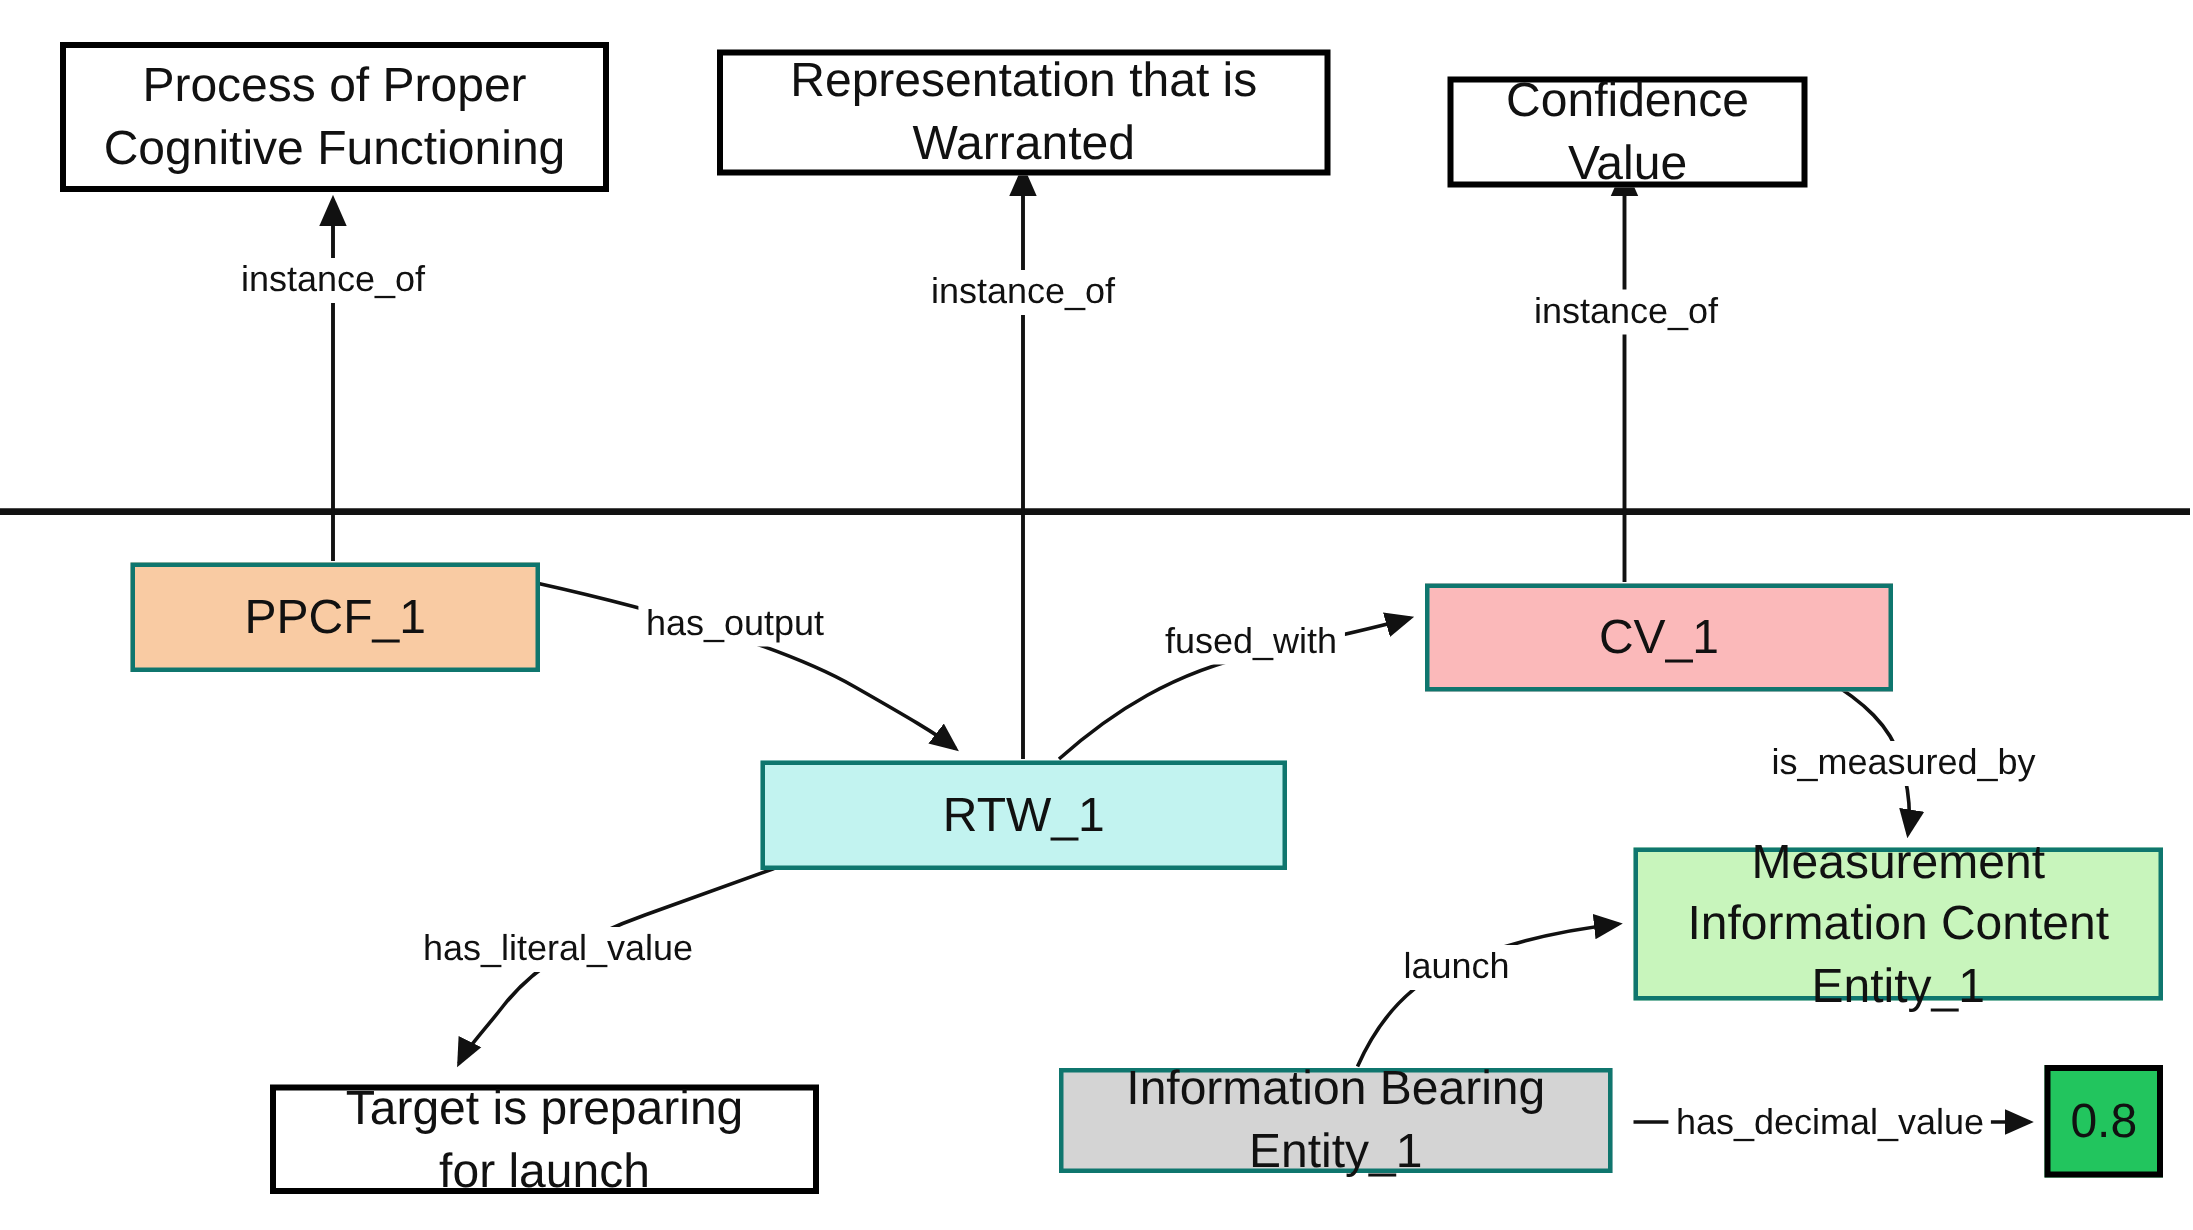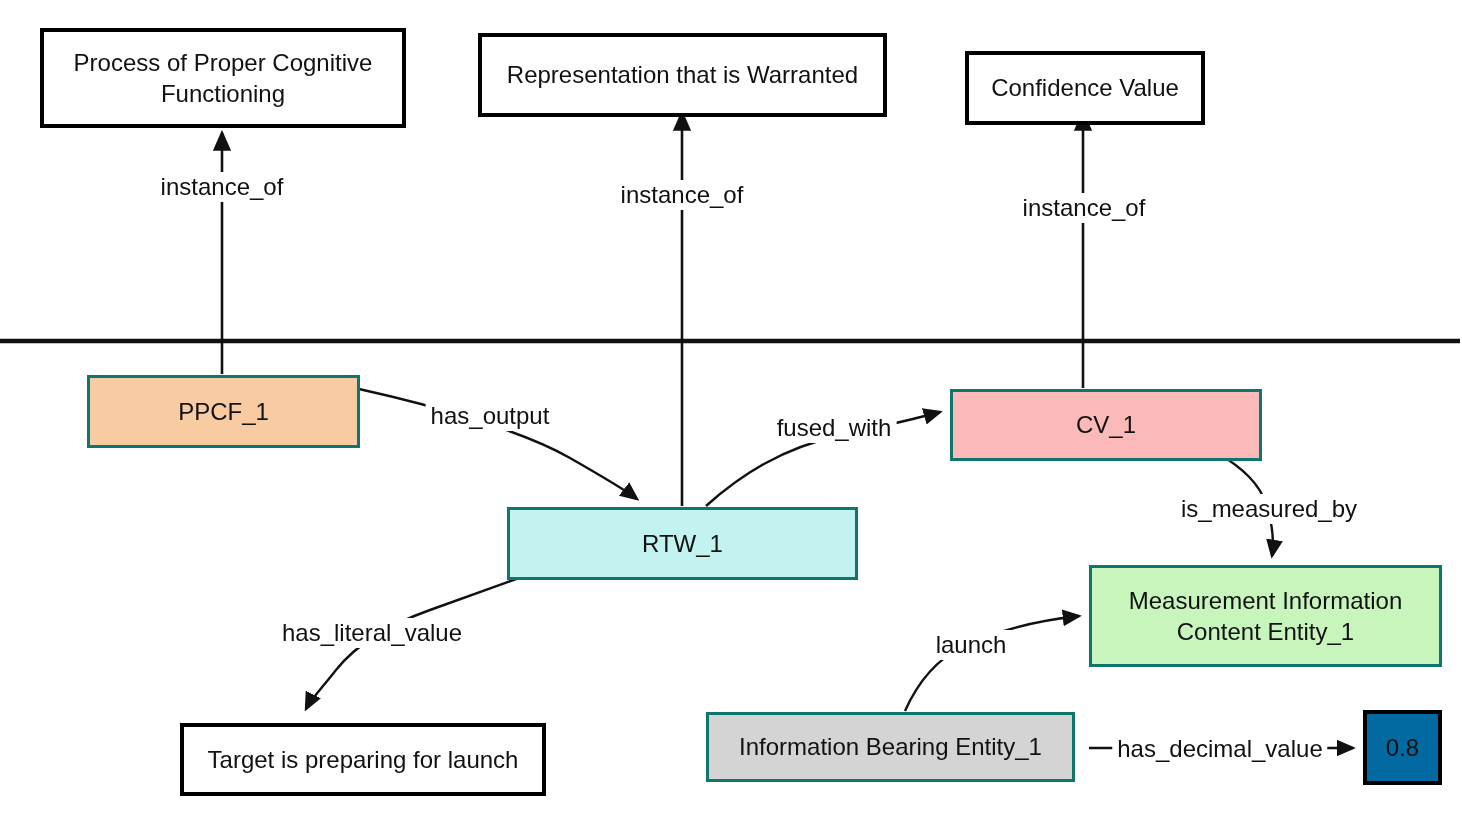--- a/index.html
+++ b/index.html
@@ -24,25 +24,25 @@
     z-index: 1;
     color: #111111;
   }
   .node {
     position: absolute;
     box-sizing: border-box;
     display: flex;
     align-items: center;
     justify-content: center;
     text-align: center;
-    font-size: 24px;
+    font-size: 32px;
     line-height: 1.3;
     color: #111111;
     z-index: 2;
-    padding: 2px 8px;
+    padding: 2px 24px;
   }
   .class-node {
     background: #ffffff;
     border: 4px solid #000000;
   }
   .instance-node {
     border: 3px solid #0f766e;
   }
   .edge-label {
     position: absolute;
@@ -124,21 +124,21 @@
   <div id="n-mice1" class="node instance-node" style="background: rgb(200, 245, 188);">
     <span>Measurement Information Content Entity_1</span>
   </div>
   <div id="n-ibe1" class="node instance-node" style="background: rgb(212, 212, 212);">
     <span>Information Bearing Entity_1</span>
   </div>
 
   <div id="n-target" class="node class-node" style="background: rgb(255, 255, 255); margin-left: 37px;">
     <span>Target is preparing for launch</span>
   </div>
-  <div id="n-decimal" class="node class-node" style="background: #0369a1;">
+  <div id="n-decimal" class="node class-node" style="background: #22c55e;">
     <span>0.8</span>
   </div>
 
   <div id="l-iof1" class="edge-label">instance_of</div>
   <div id="l-iof2" class="edge-label">instance_of</div>
   <div id="l-iof3" class="edge-label">instance_of</div>
   <div id="l-hout" class="edge-label">has_output</div>
   <div id="l-fused" class="edge-label">fused_with</div>
   <div id="l-imb" class="edge-label">is_measured_by</div>
   <div id="l-carr" class="edge-label">launch</div>

